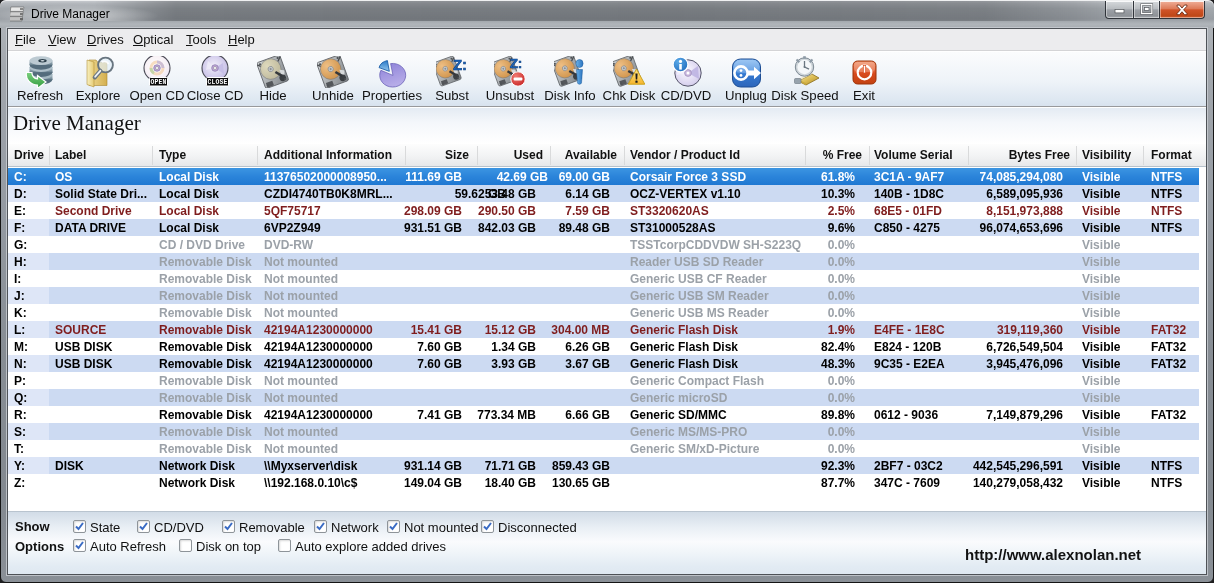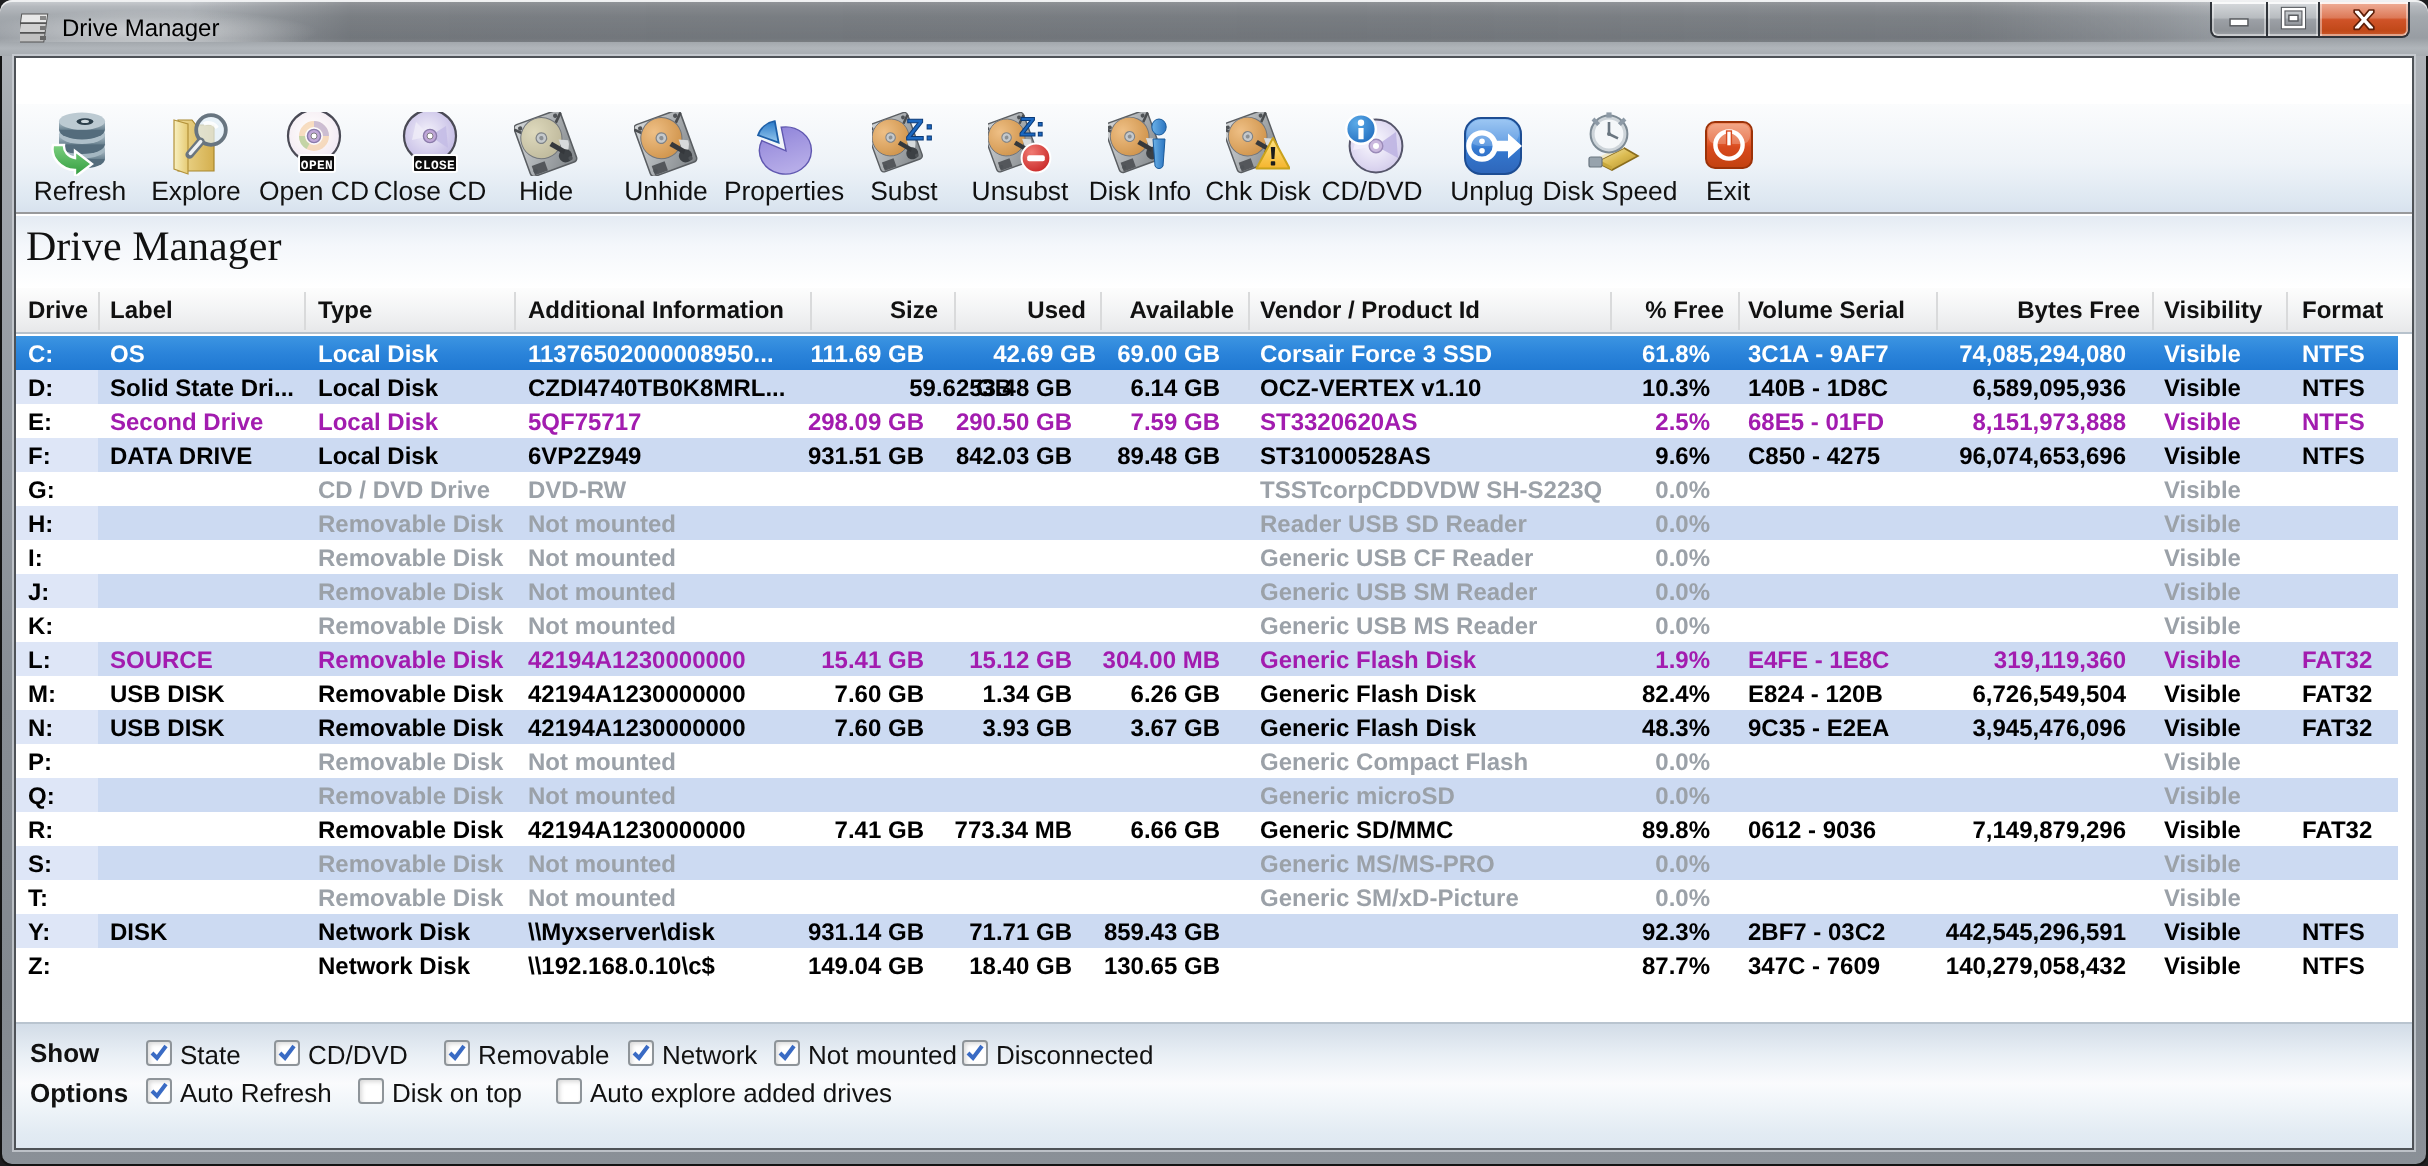--- a/index.html
+++ b/index.html
@@ -47,21 +47,21 @@
   background:linear-gradient(180deg,#fdfdfd 0%,#f2f3f4 55%,#e7e8ea 100%);
   border-bottom:1px solid #b7c2cc; }
 #thead span { position:absolute; top:4px; font-size:12px; font-weight:bold; color:#111; }
 #thead i { position:absolute; top:2px; height:19px; width:1px; background:#d9dadb; }
 .row { position:absolute; left:0; width:1191px; height:17px; background:#fff; }
 .row.alt { background:#ccdaf2; }
 .row.alt::before { content:""; position:absolute; left:0; top:0; width:41px; height:17px; background:#dee6f7; }
 .row.sel { background:linear-gradient(180deg,#3c95e2 0%,#2b84da 50%,#1f78d2 100%); }
 .row span { position:absolute; top:2px; font-size:12px; font-weight:bold; color:#000;
   white-space:pre; }
-.row .rd { color:#a21caf; }
+.row .rd { color:#7f1d1d; }
 .row .gy { color:#9ba1a8; }
 .row .wt { color:#fff; }
 #bottom { position:absolute; left:0; top:482px; width:1198px; height:63px;
   background:linear-gradient(180deg,#d2dce7 0%,#e9eff5 25%,#fafbfd 48%,#f0f5f9 65%,#e2ebf3 88%,#dfe8f1 100%);
   border-top:1px solid #b9c4cf; }
 #bottom .lab { position:absolute; left:7px; font-size:13px; font-weight:bold; color:#111; }
 .cb { position:absolute; height:14px; }
 .box { position:absolute; left:0; top:0; width:13px; height:13px; background:#fff;
   border:1px solid #8e9499; border-radius:2px; box-shadow: inset 1px 1px 2px rgba(0,0,0,.15); }
 .box svg { position:absolute; left:1px; top:1px; }
@@ -96,20 +96,28 @@
     <rect x="8" y="4" width="11.5" height="10" fill="none" stroke="#fff" stroke-width="1.4"></rect>
     <rect x="11.2" y="7.4" width="5.1" height="3.2" fill="#fff" stroke="#55585c" stroke-width=".8"></rect>
       </svg>
     </div>
   <div id="btncls" class="capbtn">
       <svg class="glyph" viewBox="0 0 46 19">
     <path d="M17.5 4.5 l2.7 0 2.8 3.4 2.8 -3.4 2.7 0 0 1.4 -3.7 4 3.7 4 0 1.4 -2.7 0 -2.8 -3.3 -2.8 3.3 -2.7 0 0 -1.4 3.7 -4 -3.7 -4 z" fill="#fff" stroke="#5c1e08" stroke-width=".9" stroke-linejoin="round"></path>
       </svg>
     </div>
   <div id="content">
+    <div id="menubar">
+        <span class="mi" style="left:7px"><u>F</u>ile</span>
+        <span class="mi" style="left:40px"><u>V</u>iew</span>
+        <span class="mi" style="left:79px"><u>D</u>rives</span>
+        <span class="mi" style="left:125px"><u>O</u>ptical</span>
+        <span class="mi" style="left:178px"><u>T</u>ools</span>
+        <span class="mi" style="left:220px"><u>H</u>elp</span>
+      </div>
     <div id="toolbar">
         <div class="tool" style="left:32px">
           <div class="ticon"><svg width="32" height="32" viewBox="0 0 32 32">
 <defs>
  <linearGradient id="rp" x1="0" y1="0" x2="0" y2="1">
   <stop offset="0" stop-color="#b4c4cd"></stop>
                   <stop offset="1" stop-color="#6a8290"></stop>
  </linearGradient>
  <linearGradient id="rg" x1="0" y1="0" x2="0" y2="1">
   <stop offset="0" stop-color="#7cd07f"></stop>
@@ -813,15 +821,16 @@
           </div>
           <div class="cb" style="left:171px;top:19px">
             <span class="box"></span>
             <span class="cbl">Disk on top</span>
           </div>
           <div class="cb" style="left:270px;top:19px">
             <span class="box"></span>
             <span class="cbl">Auto explore added drives</span>
           </div>
         </div>
+      <span id="url">http://www.alexnolan.net</span>
     </div>
   </div>
 </div>
 
 </body></html>

